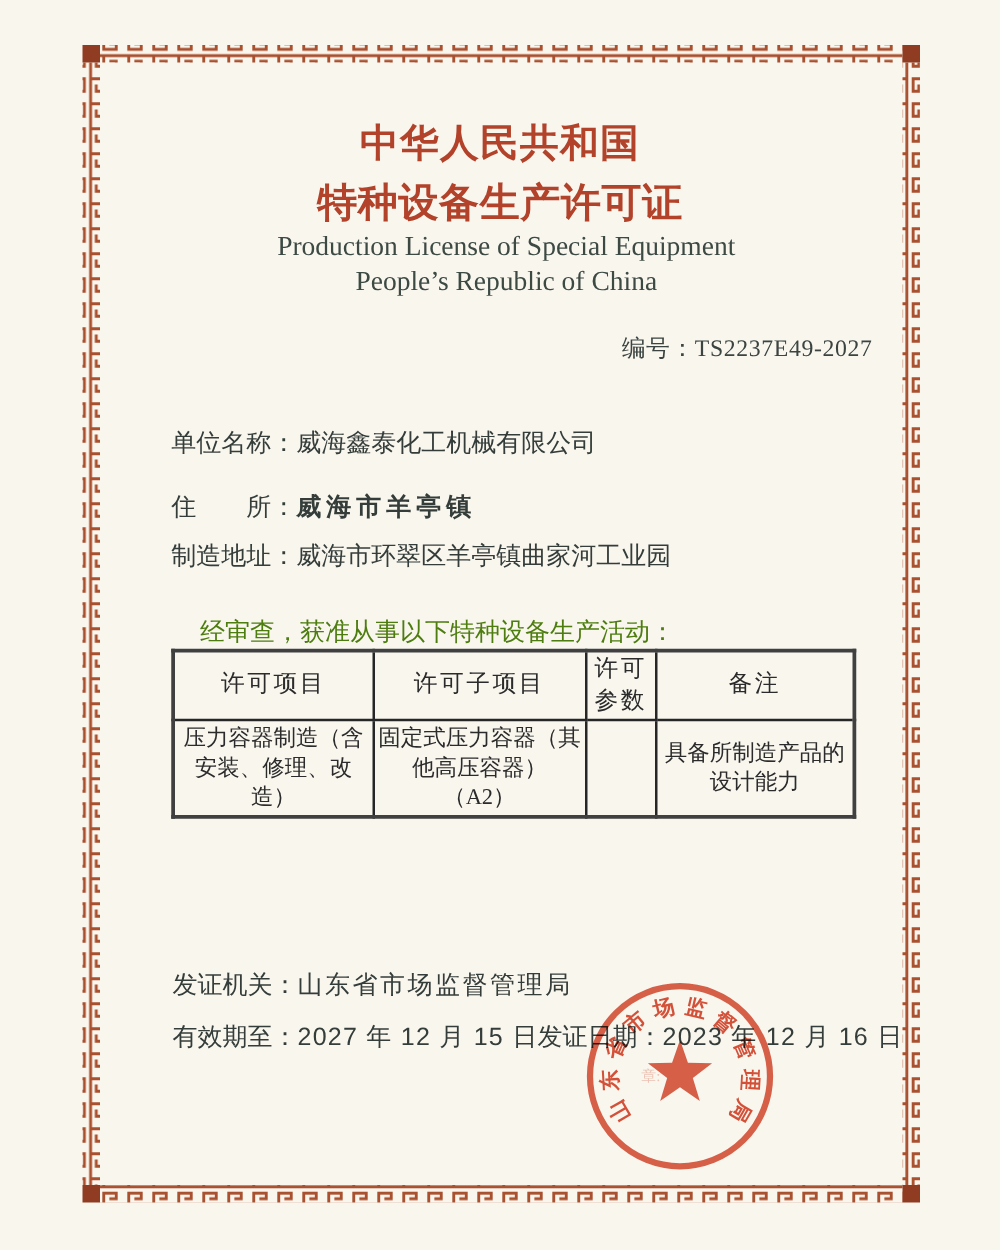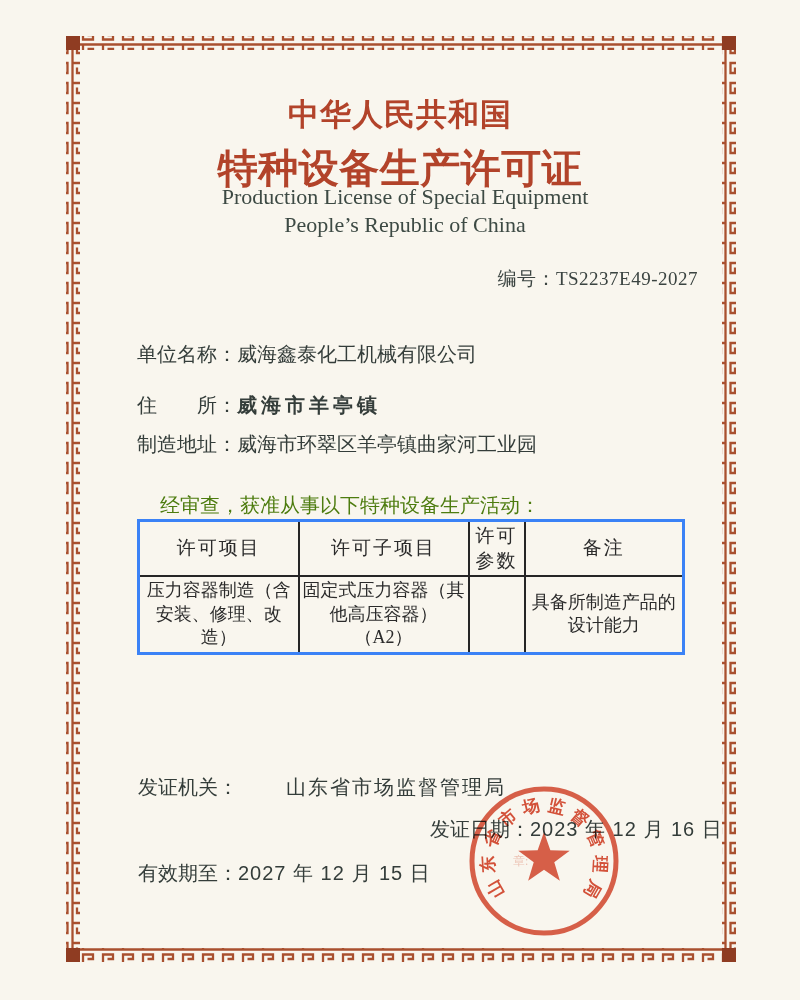--- a/index.html
+++ b/index.html
@@ -10,21 +10,21 @@
   }
   .page{
     position:relative;width:800px;height:1000px;
     background:#f9f6ee;overflow:hidden;
     color:#37403d;
   }
   .frame-svg{position:absolute;left:0;top:0;}
   
   .title-block{position:absolute;left:0;top:0;width:742px;text-align:center;}
   .title-cn1{position:absolute;left:0;top:94px;width:100%;font-size:31px;font-weight:bold;color:#b2432a;letter-spacing:1px;}
-  .title-cn2{position:absolute;left:0;top:141px;width:100%;font-size:40px;font-weight:bold;color:#b2432a;letter-spacing:0.5px;}
+  .title-cn2{position:absolute;left:0;top:141px;width:100%;font-size:32px;font-weight:bold;color:#b2432a;letter-spacing:0.5px;}
   .title-en{position:absolute;left:5px;top:0;width:800px;text-align:center;color:#3d4a44;}
   .title-en1{top:184px;font-size:22px;}
   .title-en2{top:212px;font-size:22px;}
   
   .license-no{position:absolute;top:266px;right:102px;font-size:19px;color:#3b4441;letter-spacing:0.5px;}
   
   .field-row{position:absolute;left:137px;font-size:20px;white-space:nowrap;color:#343d3a;}
   .field-row .label{display:inline-block;min-width:94px;margin-top:16px;}
   .row-name{top:325px;}
   .row-addr{top:376px;}
@@ -34,28 +34,28 @@
   
   .lic-table-wrap{position:absolute;left:137px;top:519px;}
   table.lic-table{border-collapse:collapse;table-layout:fixed;width:545px;background:transparent;}
   table.lic-table th, table.lic-table td{
     border:2px solid #262626;
     font-weight:normal;
     text-align:center;vertical-align:middle;
     font-size:18px;color:#2b2b2b;
     padding:2px 3px;line-height:1.3;
   }
-  table.lic-table{border:3px solid #3b82f6;}
+  table.lic-table{border:3px solid #404040;}
   table.lic-table thead th{height:44px;font-size:19px;letter-spacing:2px;}
   table.lic-table tbody td{height:48px;}
   
   .footer-row{position:absolute;font-size:20px;white-space:nowrap;color:#343d3a;}
   .row-issuer{left:138px;top:774px;}
-  .row-issuer .value{letter-spacing:2px;margin-left:48px;}
-  .row-valid{left:138px;top:860px;}
+  .row-issuer .value{letter-spacing:2px;}
+  .row-valid{left:138px;top:816px;}
   .row-issue{left:430px;top:816px;}
   .date-val{font-family:"Liberation Sans","Liberation Serif",sans-serif;letter-spacing:1px;}
   
   .seal-svg{position:absolute;left:457px;top:773px;mix-blend-mode:multiply;opacity:0.92;}
   .seal-char{fill:#d5452c;font-size:17px;font-weight:bold;text-anchor:middle;dominant-baseline:central;font-family:"Liberation Serif",serif;}
   .seal-faint{fill:rgba(214,90,60,0.35);font-size:12px;}
 </style>
 </head>
 <body>
 

